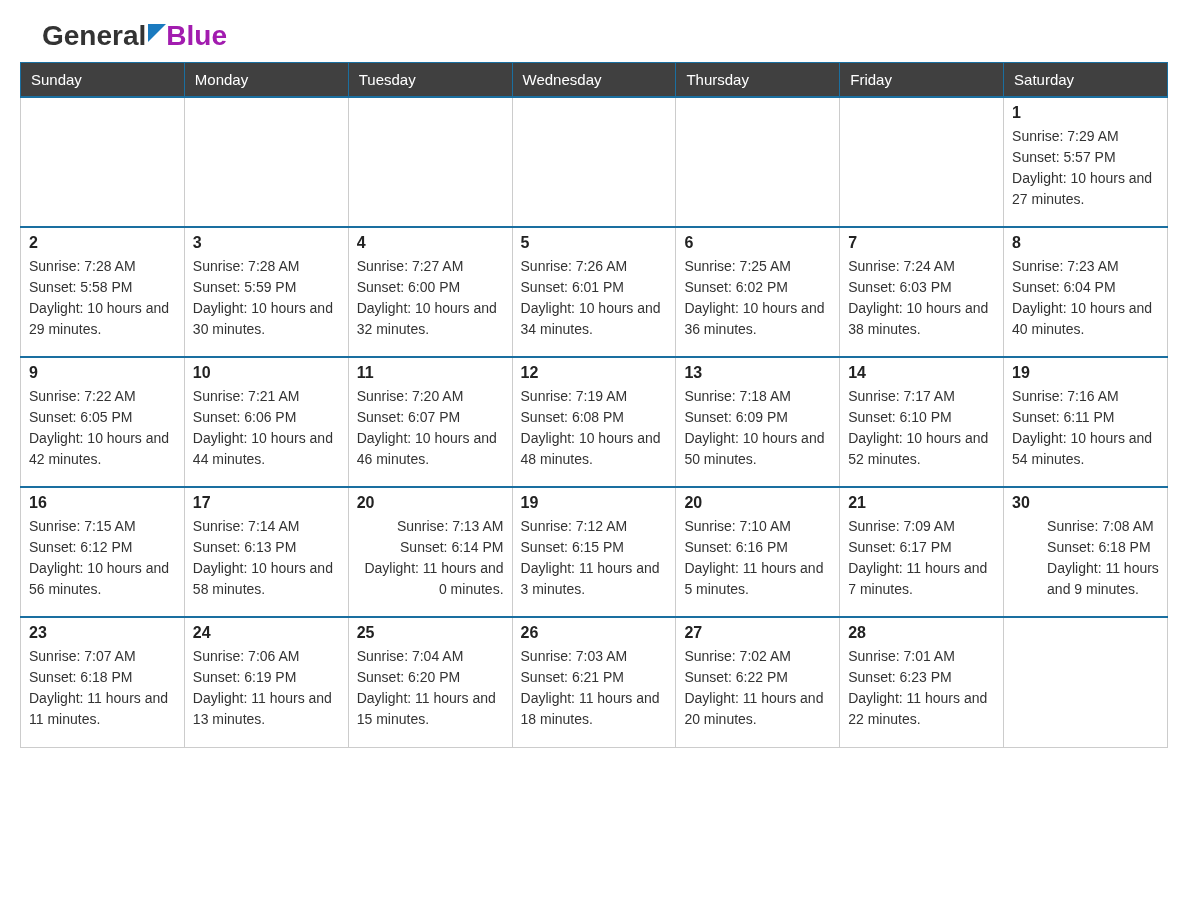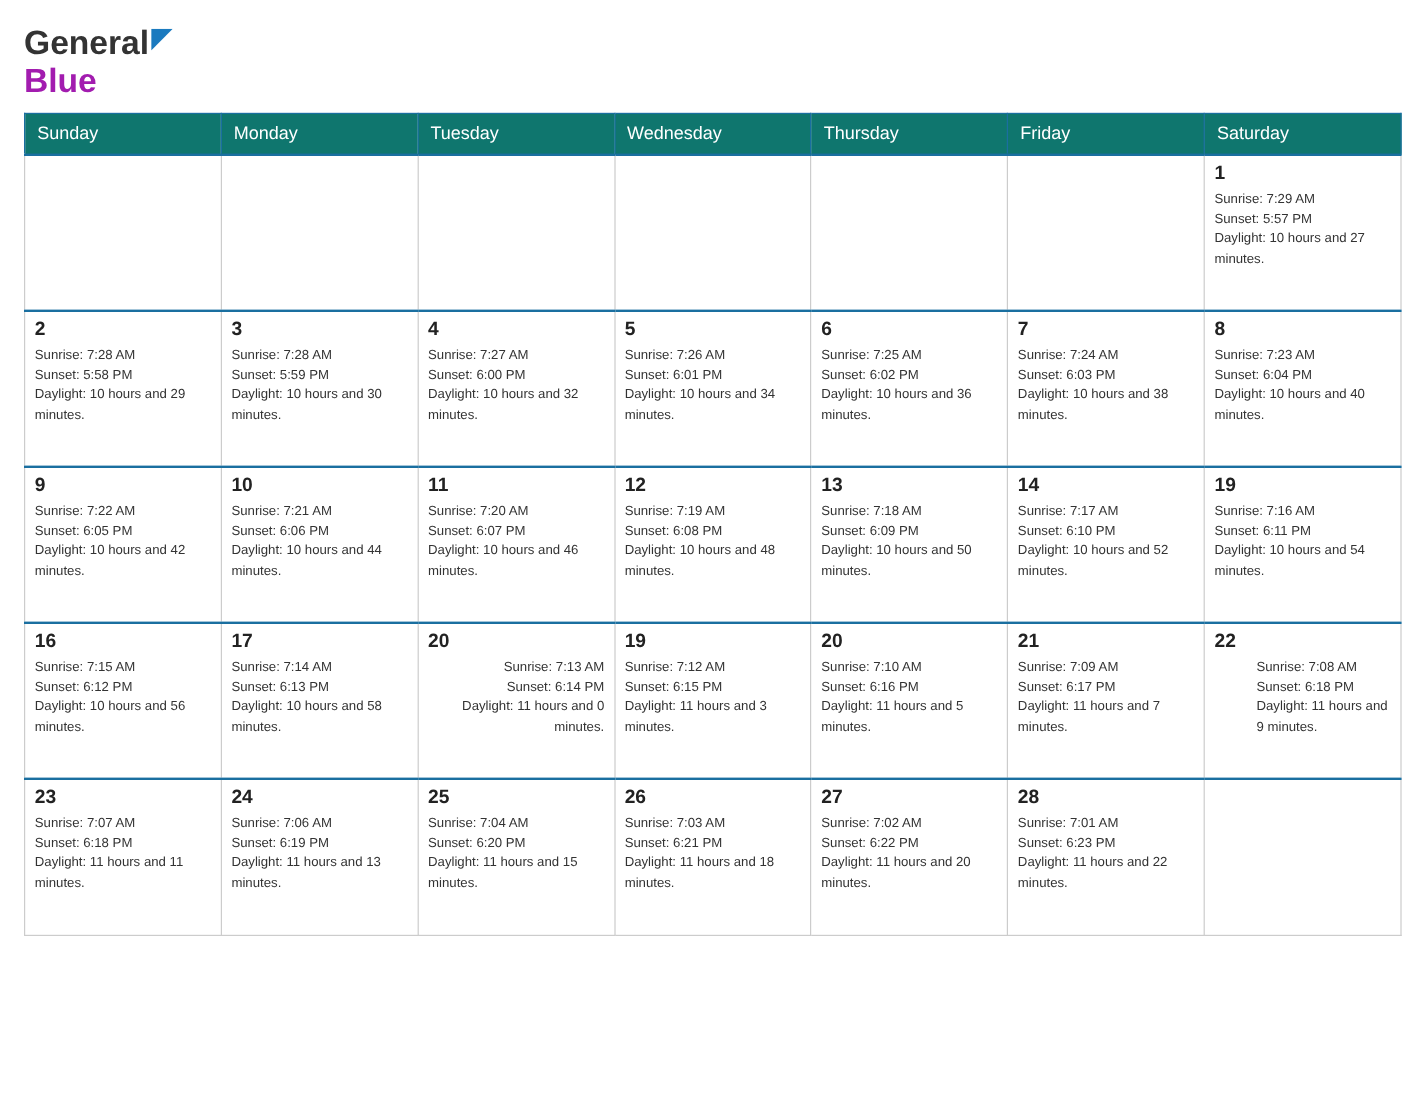--- a/index.html
+++ b/index.html
@@ -11,22 +11,23 @@
       min-height: 918px;
     }
     .header {
       display: flex;
       justify-content: space-between;
       align-items: flex-start;
       margin-bottom: 10px;
     }
     .logo {
       display: flex;
-      flex-direction: column;
+      flex-direction: row;
       align-items: flex-start;
+      margin-left: 22px;
     }
     .logo-line1 {
       display: flex;
       align-items: center;
     }
     .title-section {
       text-align: right;
     }
     .month-title {
       font-size: 52px;
@@ -38,21 +39,21 @@
       font-size: 20px;
       color: #333;
       margin-top: 4px;
     }
     .calendar {
       width: 100%;
       border-collapse: collapse;
       margin-top: 8px;
     }
     .calendar th {
-      background-color: #0f766e;
+      background-color: #404040;
       color: white;
       text-align: left;
       padding: 8px 10px;
       font-size: 15px;
       font-weight: normal;
       border: 1px solid #1a6fa0;
     }
     .calendar td {
       border: 1px solid #ccc;
       vertical-align: top;
@@ -63,21 +64,21 @@
       color: #333;
     }
     .day-number {
       font-size: 16px;
       font-weight: bold;
       color: #222;
       margin-bottom: 4px;
       display: block;
     }
     .day-info {
-      font-size: 11px;
+      font-size: 14px;
       line-height: 1.5;
       color: #333;
     }
     .empty-cell {
       background: #fff;
     }
     .week-row td {
       border-top: 2px solid #1a6fa0;
     }
   </style>
@@ -246,21 +247,21 @@
 Sunset: 6:16 PM
 Daylight: 11 hours and 5 minutes.</div>
         </td>
         <td>
           <span class="day-number">21</span>
           <div class="day-info" style="white-space: pre-line;">Sunrise: 7:09 AM
 Sunset: 6:17 PM
 Daylight: 11 hours and 7 minutes.</div>
         </td>
         <td>
-          <span class="day-number">22</span>
+          <span class="day-number">30</span>
           <div class="day-info" style="white-space: pre-line; margin-left: 35px;">Sunrise: 7:08 AM
 Sunset: 6:18 PM
 Daylight: 11 hours and 9 minutes.</div>
         </td>
       </tr>
       <tr class="week-row">
         <td>
           <span class="day-number">23</span>
           <div class="day-info" style="white-space: pre-line;">Sunrise: 7:07 AM
 Sunset: 6:18 PM

